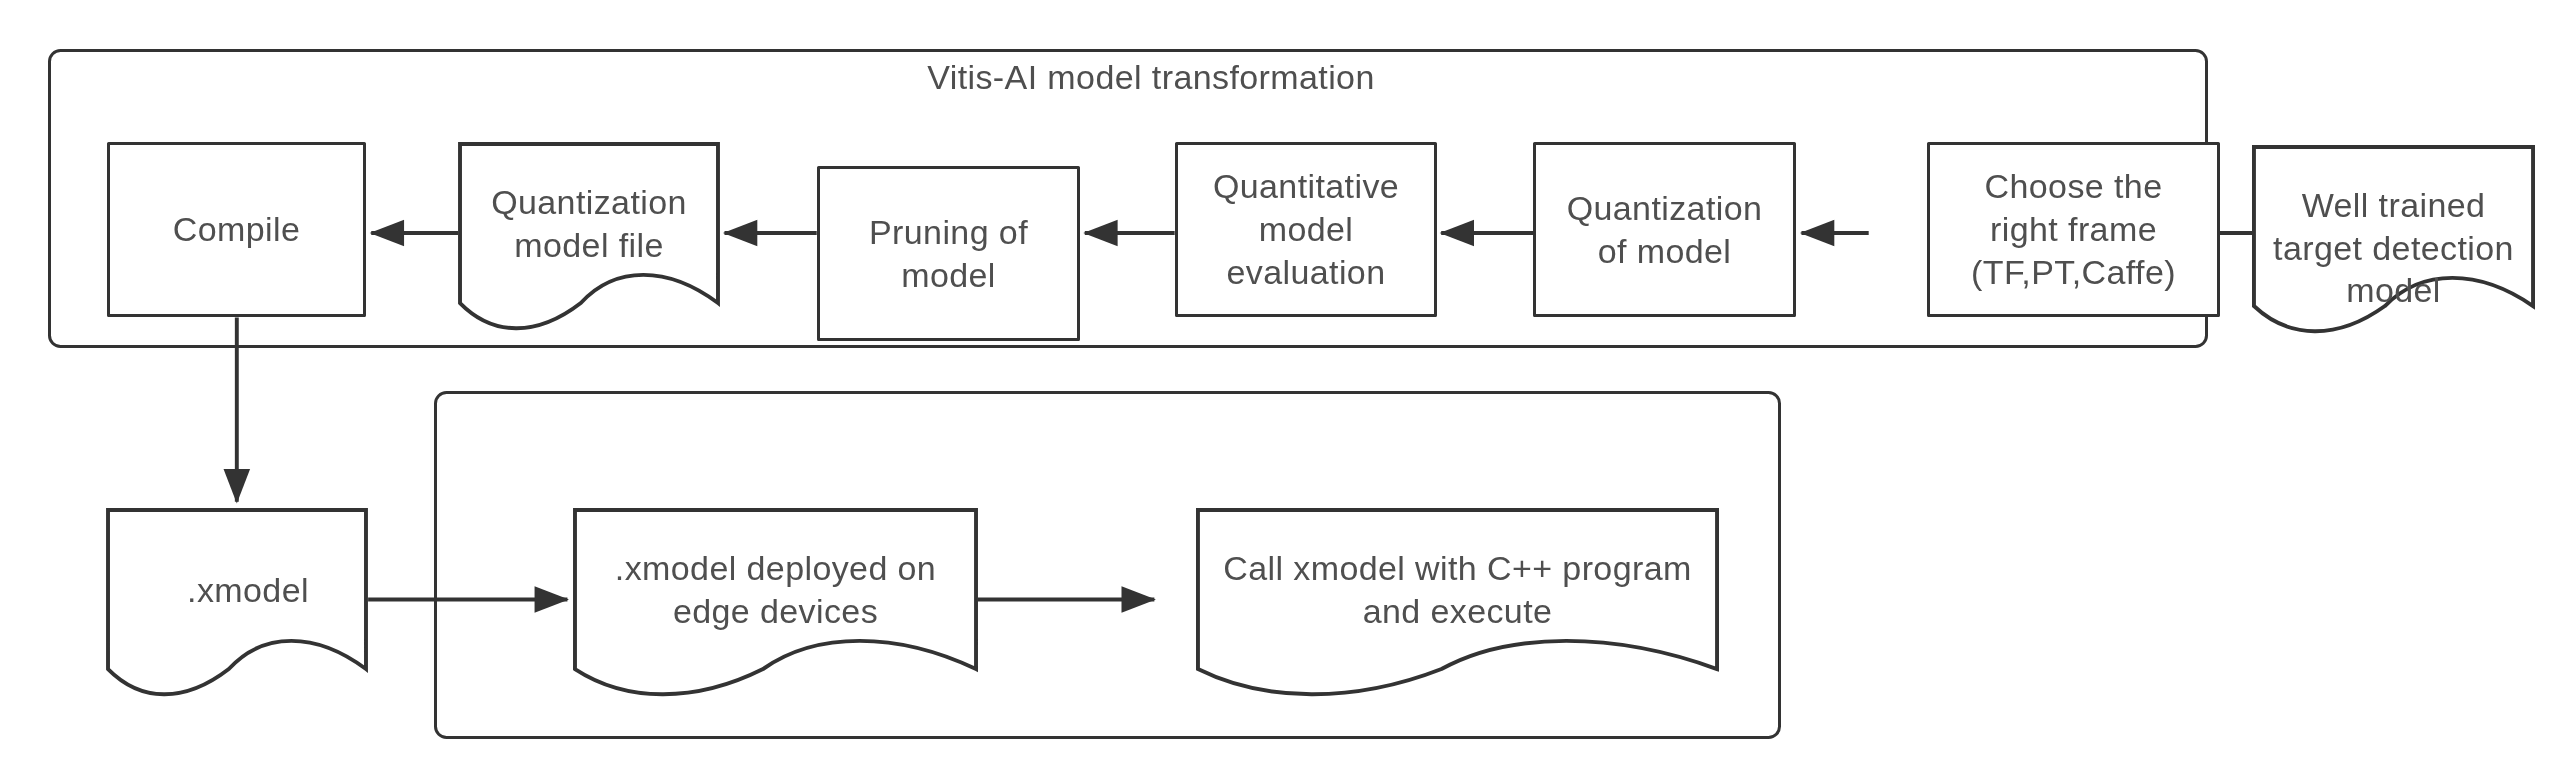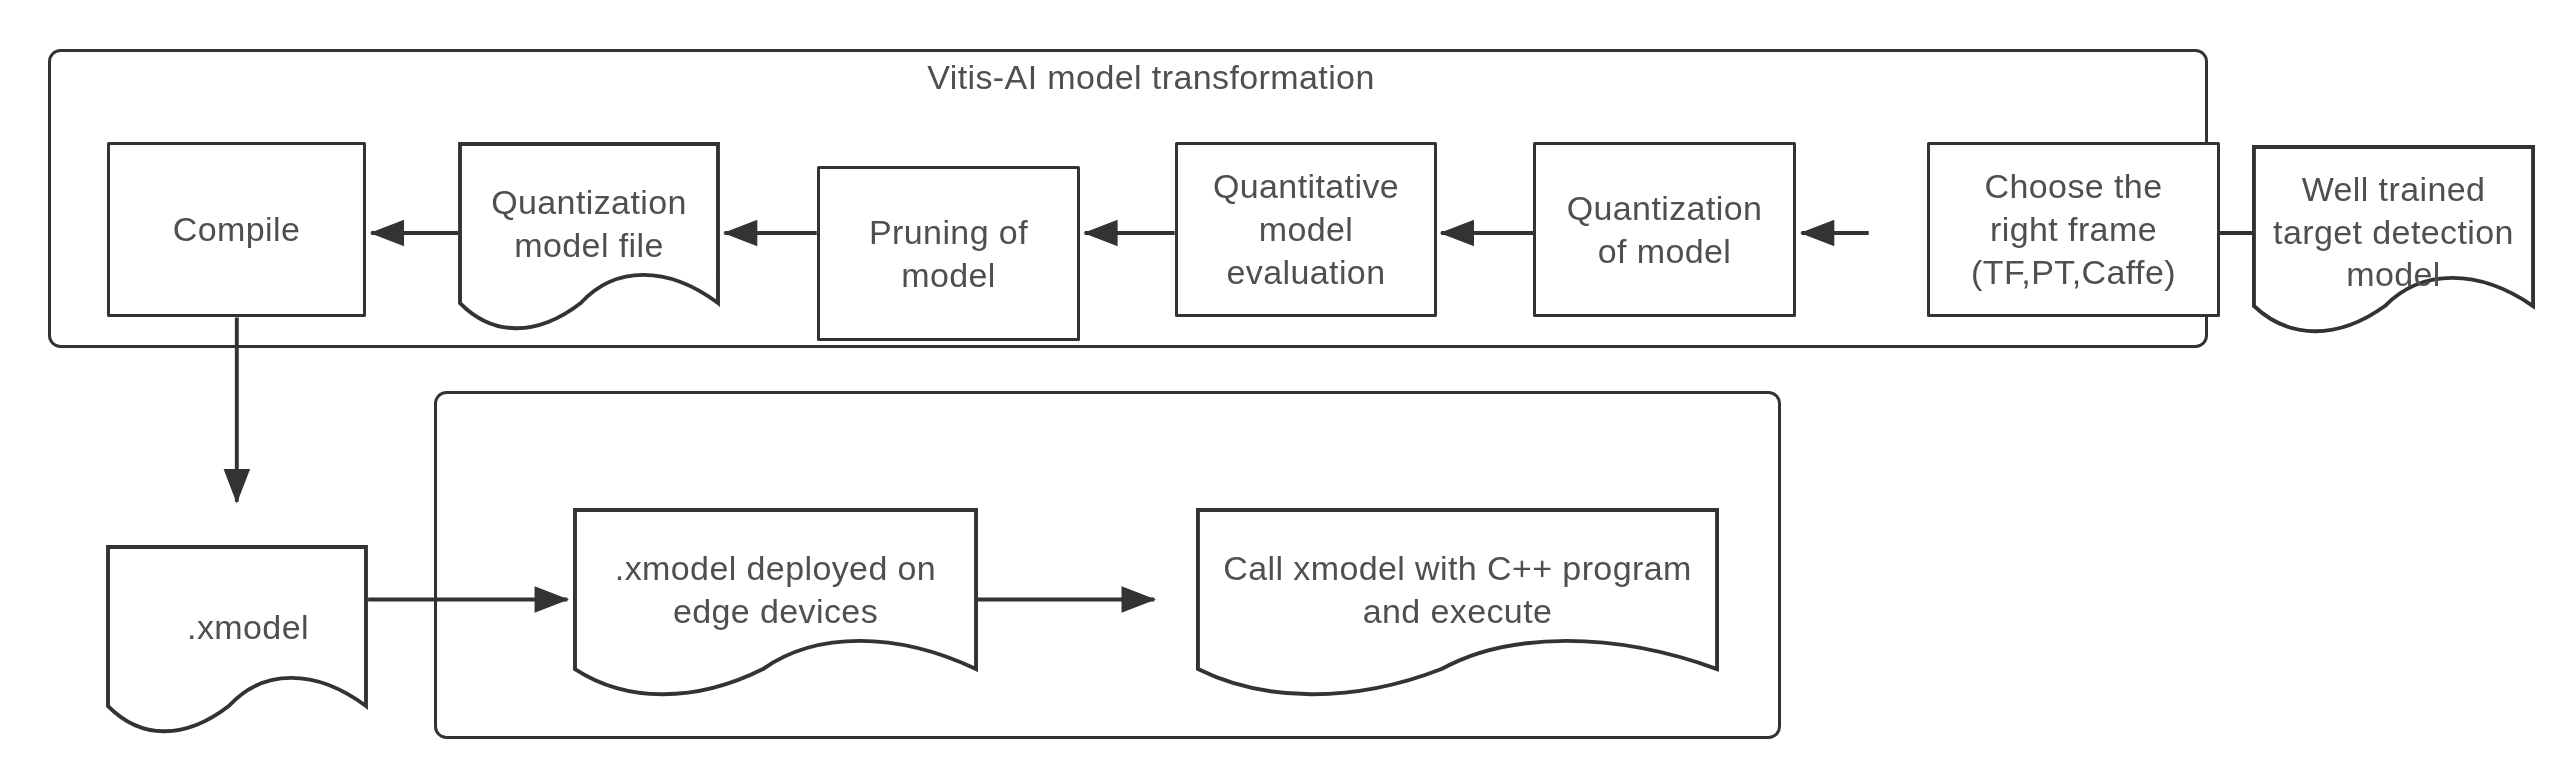--- a/index.html
+++ b/index.html
@@ -122,28 +122,28 @@
     <div class="doc-label-area">
       <div class="label">Quantization
 model file</div>
     </div>
   </div>
 
   <div class="node doc" style="left:2252px; top:145px; width:283px; height:197px;">
     <svg width="283" height="197" viewBox="0 0 362 252">
       <path d="M2.5,2.5 L359.5,2.5 L359.5,206 C290,158 217,158 170,206 C109,250 47,248 2.5,206 Z" fill="#ffffff" stroke="#333333" stroke-width="5"></path>
     </svg>
-    <div class="doc-label-area" style="height:174px;">
+    <div class="doc-label-area" style="height:174px;margin-top:16px;">
       <div class="label">Well trained
 target detection
 model</div>
     </div>
   </div>
 
-  <div class="node doc" style="left:106px; top:508px; width:284px; height:197px;margin-top:37px;">
+  <div class="node doc" style="left:106px; top:508px; width:284px; height:197px;">
     <svg width="262" height="197" viewBox="0 0 335 252">
       <path d="M2.5,2.5 L332.5,2.5 L332.5,206 C268,158 201,158 157,206 C100,250 44,248 2.5,206 Z" fill="#ffffff" stroke="#333333" stroke-width="5"></path>
     </svg>
     <div class="doc-label-area">
       <div class="label">.xmodel</div>
     </div>
   </div>
 
   <div class="node doc" style="left:573px; top:508px; width:405px; height:197px;">
     <svg width="405" height="197" viewBox="0 0 518 252">

